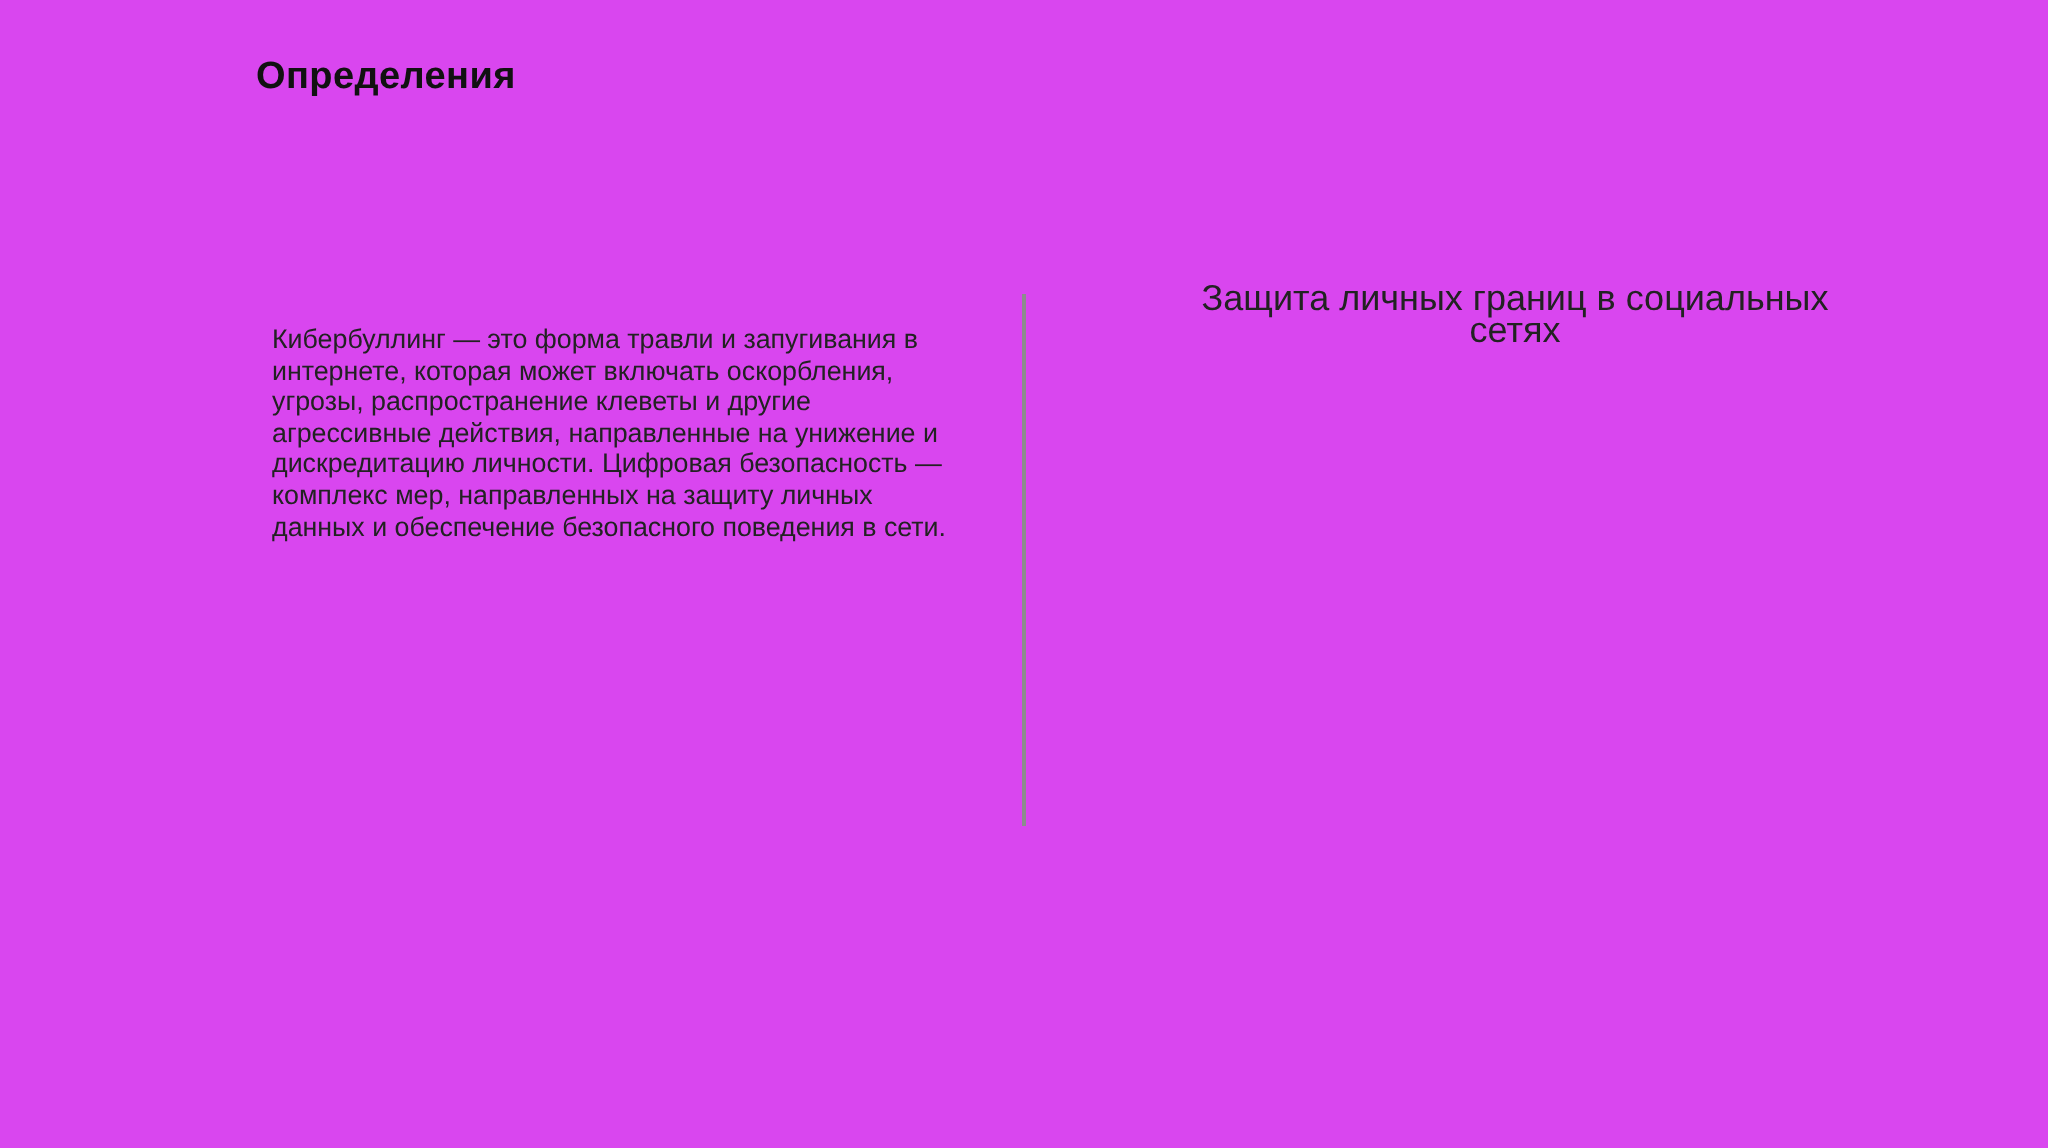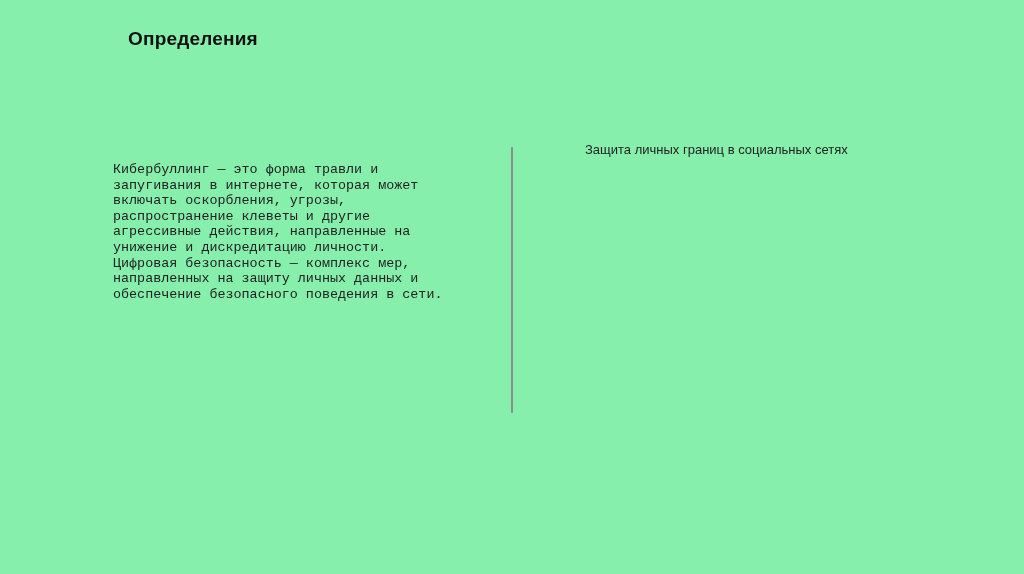--- a/index.html
+++ b/index.html
@@ -1,34 +1,34 @@
 <!DOCTYPE html>
 <html><head>
   <meta charset="utf-8">
   <style>
     html, body { margin: 0; padding: 0; }
     body {
       width: 1024px; height: 574px; background: #ffffff; position: relative; overflow: hidden;
       font-family: "Liberation Sans", "DejaVu Sans", sans-serif; color: #1a1a1a;
     }
-    .slide { position: absolute; left: 0; top: 0; width: 1024px; height: 574px; background: #86efac; }
+    .slide { position: absolute; left: 0; top: 0; width: 1024px; height: 574px; background: #d946ef; }
     .title {
       position: absolute; left: 128px; top: 28px;
       font-size: 19px; font-weight: bold; color: #111; letter-spacing: 0.2px;
     }
     .col-left {
-      position: absolute; left: 113px; top: 162px; width: 340px;
-      font-size: 13.4px; line-height: 15.6px; color: #222; font-family: Liberation Mono, monospace;
+      position: absolute; left: 136px; top: 162px; width: 340px;
+      font-size: 13.4px; line-height: 15.6px; color: #222;
     }
     .divider {
       position: absolute; left: 511px; top: 147px; width: 2px; height: 266px; background: #8c8c8c;
     }
     .col-right {
       position: absolute; left: 585px; top: 142px; width: 345px;
-      font-size: 13px; line-height: 15.6px; color: #222;
+      font-size: 18px; line-height: 15.6px; color: #222; text-align: center;
     }
     .col-right p { margin: 0; }
     .col-right .first { margin-bottom: 2px; }
   </style>
 </head>
 <body>
 
 <div class="slide">
   <div class="title">Определения</div>
 

